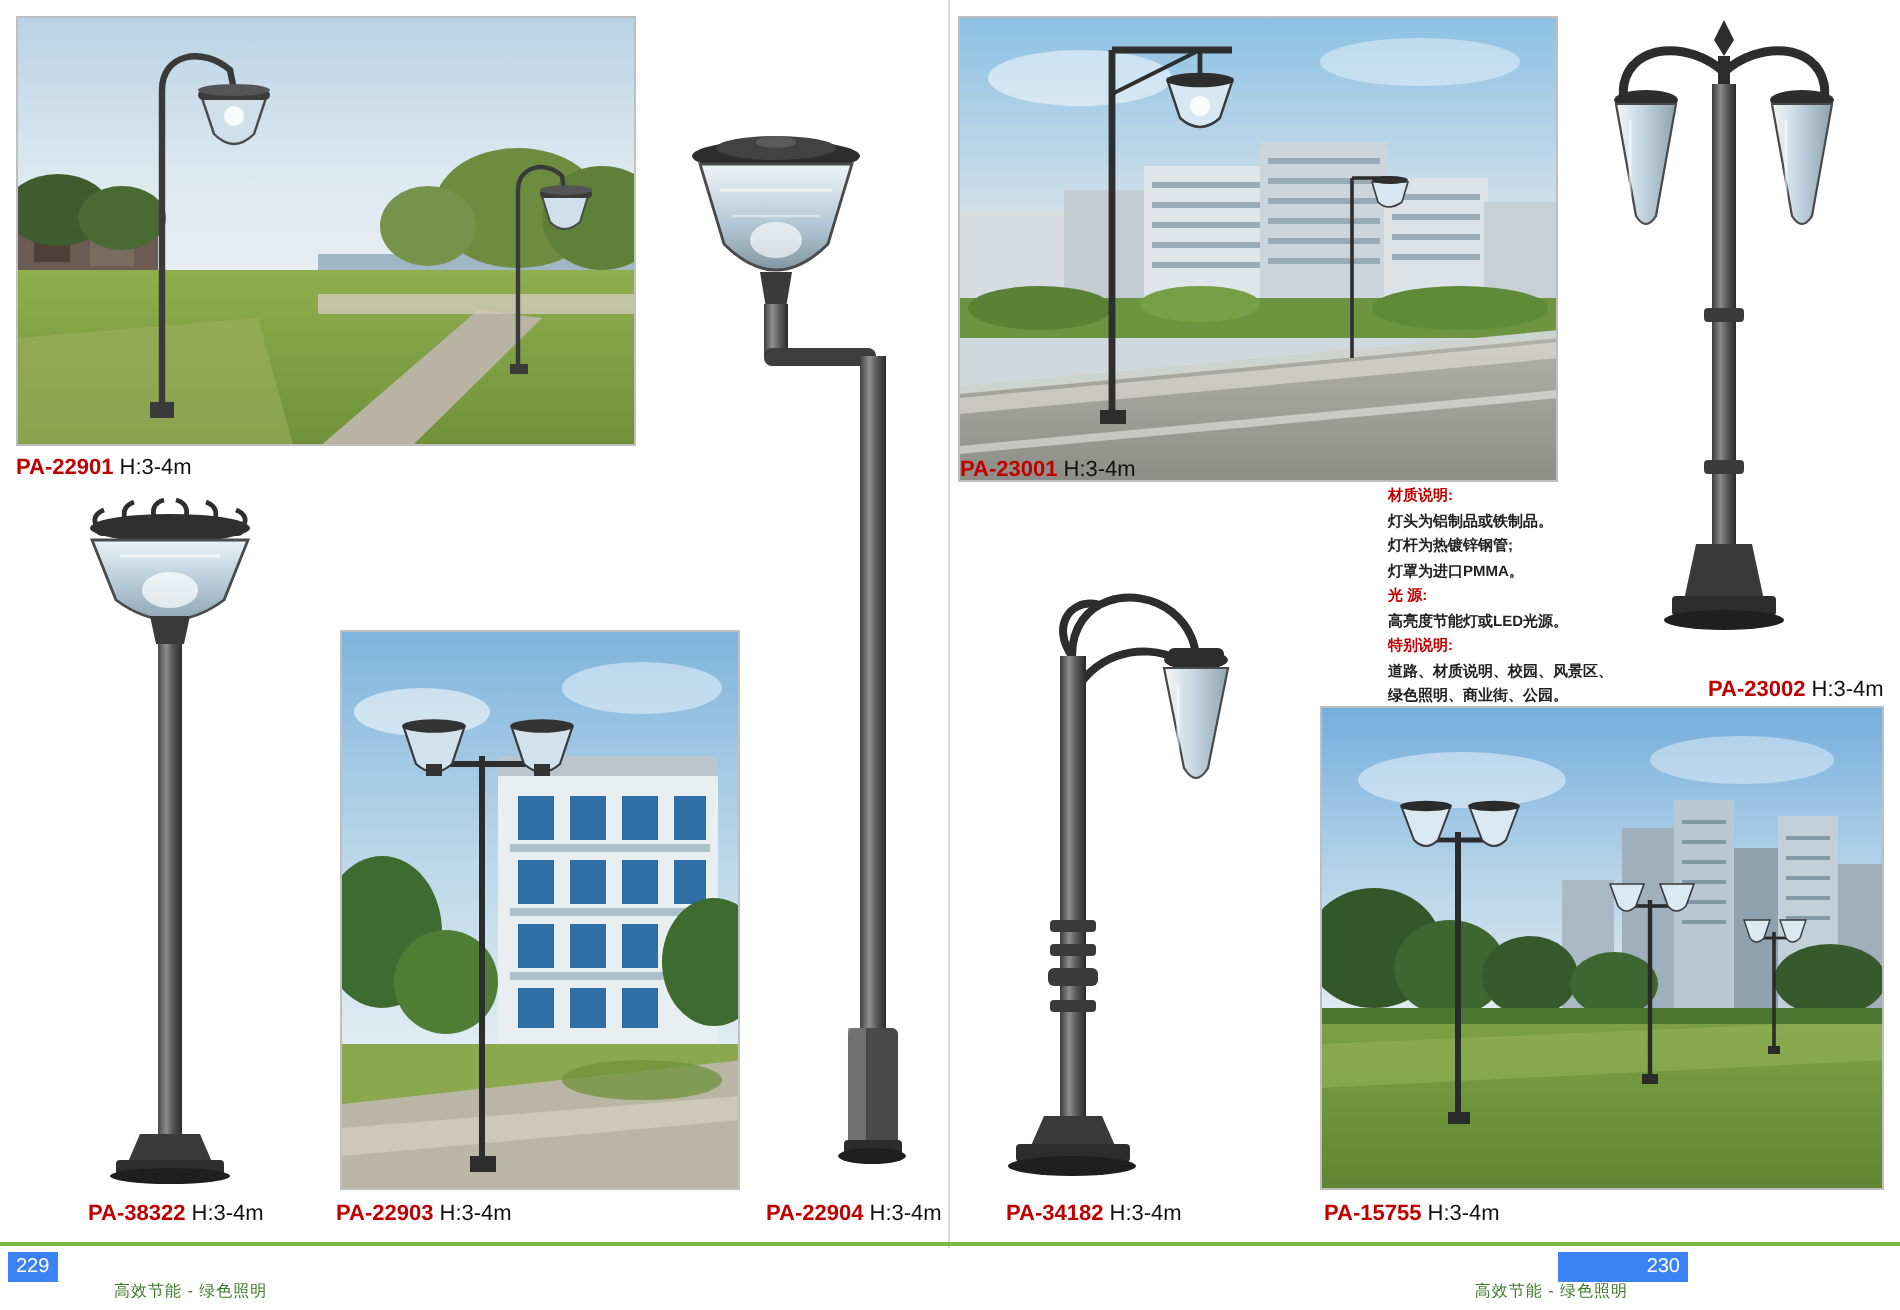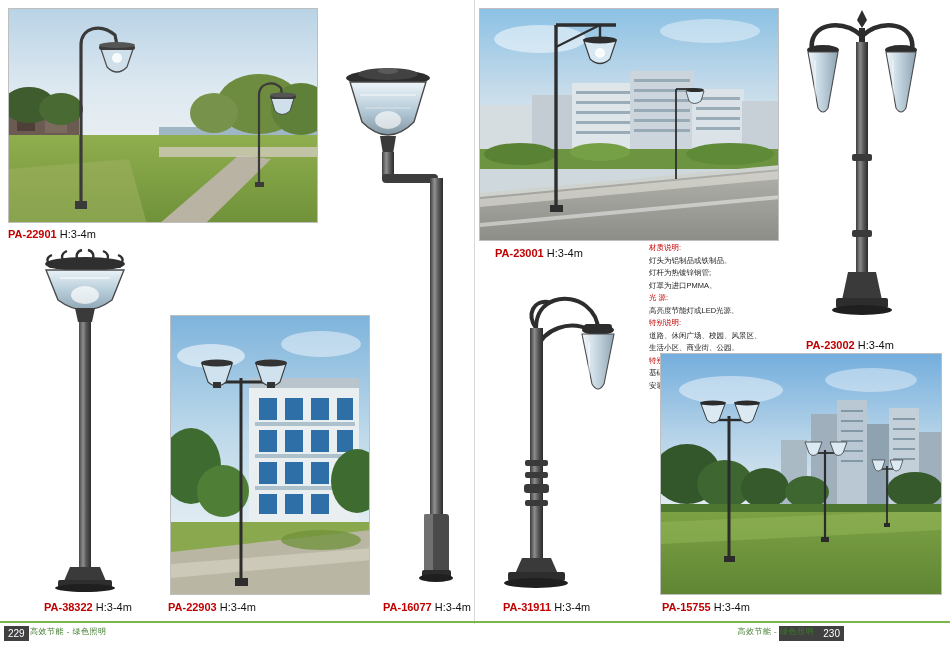--- a/index.html
+++ b/index.html
@@ -36,35 +36,36 @@
     position: absolute;
     left: 0;
     top: 621px;
     width: 950px;
     height: 2px;
     background: #7ab648;
   }
   .folio {
     position: absolute;
     top: 626px;
-    background: #404040;
+    background: #3b82f6;
     color: #fff;
     font-size: 10px;
     line-height: 13px;
     padding: 1px 4px 1px 4px;
     font-family: "Liberation Sans", sans-serif;
   }
   .folio.left { left: 4px; }
   .folio.right { right: 0; padding-left: 44px; }
   .folio-text {
     position: absolute;
-    top: 626px;
+    top: 640px;
     font-size: 8px;
     color: #3d7a2a;
     letter-spacing: 0.5px;
+    margin-left: 27px;
   }
   .folio-text.left { left: 30px; }
   .folio-text.right { right: 30px; }
 
   
   .cap {
     position: absolute;
     font-size: 11px;
     color: #111;
     white-space: nowrap;
@@ -84,27 +85,28 @@
   }
 
   
   .prod {
     position: absolute;
   }
 
   
   .spec {
     position: absolute;
-    left: 649px;
+    left: 694px;
     top: 243px;
     width: 118px;
     font-size: 7.5px;
     line-height: 10.5px;
     color: #222;
     font-family: "Liberation Sans", sans-serif;
+    font-weight: bold;
   }
   .spec .hd { color: #c00000; }
   .spec p { margin: 0 0 2px 0; }
 </style>
 </head>
 <body>
 
 <div class="page">
 
   <div class="fold"></div>
@@ -327,21 +329,21 @@
 
       <rect x="90" y="116" width="13" height="350" fill="url(#pole4)"></rect>
 
       <rect x="84" y="452" width="25" height="62" rx="3" fill="#4a4a4a"></rect>
       <rect x="84" y="452" width="9" height="62" fill="#7d7d7d" opacity="0.75"></rect>
       <rect x="82" y="508" width="29" height="8" rx="2" fill="#2b2b2b"></rect>
       <ellipse cx="96" cy="516" rx="17" ry="4" fill="#1f1f1f"></ellipse>
     </svg>
   </div>
   <div class="cap" style="left:383px; top:601px;">
-    <b>PA-16077</b>
+    <b>PA-22904</b>
     <span>H:3-4m</span>
   </div>
 
   <div class="photo" style="left:479px; top:8px; width:300px; height:233px;">
     <svg width="300" height="233" viewBox="0 0 300 233" preserveAspectRatio="none">
       <defs>
         <linearGradient id="sky5" x1="0" y1="0" x2="0" y2="1">
           <stop offset="0%" stop-color="#8cc1e4"></stop>
           <stop offset="60%" stop-color="#c7dcea"></stop>
           <stop offset="100%" stop-color="#e6eef3"></stop>
@@ -405,35 +407,35 @@
       <rect x="70" y="196" width="13" height="7" fill="#2e2e2e"></rect>
 
       <g stroke="#2e2e2e" fill="none">
         <path d="M196 170 L196 80" stroke-width="1.8"></path>
         <path d="M196 80 L214 80" stroke-width="1.8"></path>
       </g>
       <path d="M206 82 L224 82 L221 92 Q214 97 209 92 Z" fill="#d8e8f2" stroke="#3a3a3a" stroke-width="0.8"></path>
       <ellipse cx="215" cy="81" rx="9" ry="2" fill="#2e2e2e"></ellipse>
     </svg>
   </div>
-  <div class="cap" style="left:480px; top:247px;padding-left:15px;">
+  <div class="cap" style="left:480px; top:229px;">
     <b>PA-23001</b>
     <span>H:3-4m</span>
   </div>
 
   <div class="spec">
     <p><span class="hd">材质说明:</span></p>
     <p>灯头为铝制品或铁制品。</p>
     <p>灯杆为热镀锌钢管;</p>
     <p>灯罩为进口PMMA。</p>
     <p><span class="hd">光 源:</span></p>
     <p>高亮度节能灯或LED光源。</p>
     <p><span class="hd">特别说明:</span></p>
-    <p>道路、休闲广场、校园、风景区、</p>
-    <p>生活小区、商业街、公园。</p>
+    <p>道路、材质说明、校园、风景区、</p>
+    <p>绿色照明、商业街、公园。</p>
     <p><span class="hd">特别说明:</span></p>
     <p>基础由本厂另外提供图纸制作。</p>
     <p>安装时必须保证灯杆安全接地。</p>
   </div>
 
   <div class="prod" style="left:782px; top:4px; width:160px; height:330px;">
     <svg width="160" height="330" viewBox="0 0 160 330">
       <defs>
         <linearGradient id="pole6" x1="0" y1="0" x2="1" y2="0">
           <stop offset="0%" stop-color="#3c3c3c"></stop>
@@ -471,21 +473,21 @@
       <rect x="74" y="38" width="12" height="230" fill="url(#pole6)"></rect>
 
       <rect x="70" y="150" width="20" height="7" rx="2" fill="#3a3a3a"></rect>
       <rect x="70" y="226" width="20" height="7" rx="2" fill="#3a3a3a"></rect>
 
       <path d="M66 268 L94 268 L100 296 L60 296 Z" fill="#3a3a3a"></path>
       <rect x="54" y="294" width="52" height="10" rx="2" fill="#2d2d2d"></rect>
       <ellipse cx="80" cy="306" rx="30" ry="5" fill="#1f1f1f"></ellipse>
     </svg>
   </div>
-  <div class="cap" style="left:806px; top:339px;">
+  <div class="cap" style="left:854px; top:339px;">
     <b>PA-23002</b>
     <span>H:3-4m</span>
   </div>
 
   <div class="prod" style="left:490px; top:272px; width:150px; height:322px;">
     <svg width="150" height="322" viewBox="0 0 150 322">
       <defs>
         <linearGradient id="pole7" x1="0" y1="0" x2="1" y2="0">
           <stop offset="0%" stop-color="#3a3a3a"></stop>
           <stop offset="35%" stop-color="#8c8c8c"></stop>
@@ -520,21 +522,21 @@
         <rect x="34" y="212" width="25" height="9" rx="3"></rect>
         <rect x="35" y="228" width="23" height="6" rx="2"></rect>
       </g>
 
       <path d="M32 286 L61 286 L68 302 L25 302 Z" fill="#3a3a3a"></path>
       <rect x="18" y="300" width="57" height="9" rx="2" fill="#2d2d2d"></rect>
       <ellipse cx="46" cy="311" rx="32" ry="5" fill="#1f1f1f"></ellipse>
     </svg>
   </div>
   <div class="cap" style="left:503px; top:601px;">
-    <b>PA-31911</b>
+    <b>PA-34182</b>
     <span>H:3-4m</span>
   </div>
 
   <div class="photo" style="left:660px; top:353px; width:282px; height:242px;">
     <svg width="282" height="242" viewBox="0 0 282 242" preserveAspectRatio="none">
       <defs>
         <linearGradient id="sky8" x1="0" y1="0" x2="0" y2="1">
           <stop offset="0%" stop-color="#74aedd"></stop>
           <stop offset="55%" stop-color="#b5d3e8"></stop>
           <stop offset="100%" stop-color="#dfeaf1"></stop>

